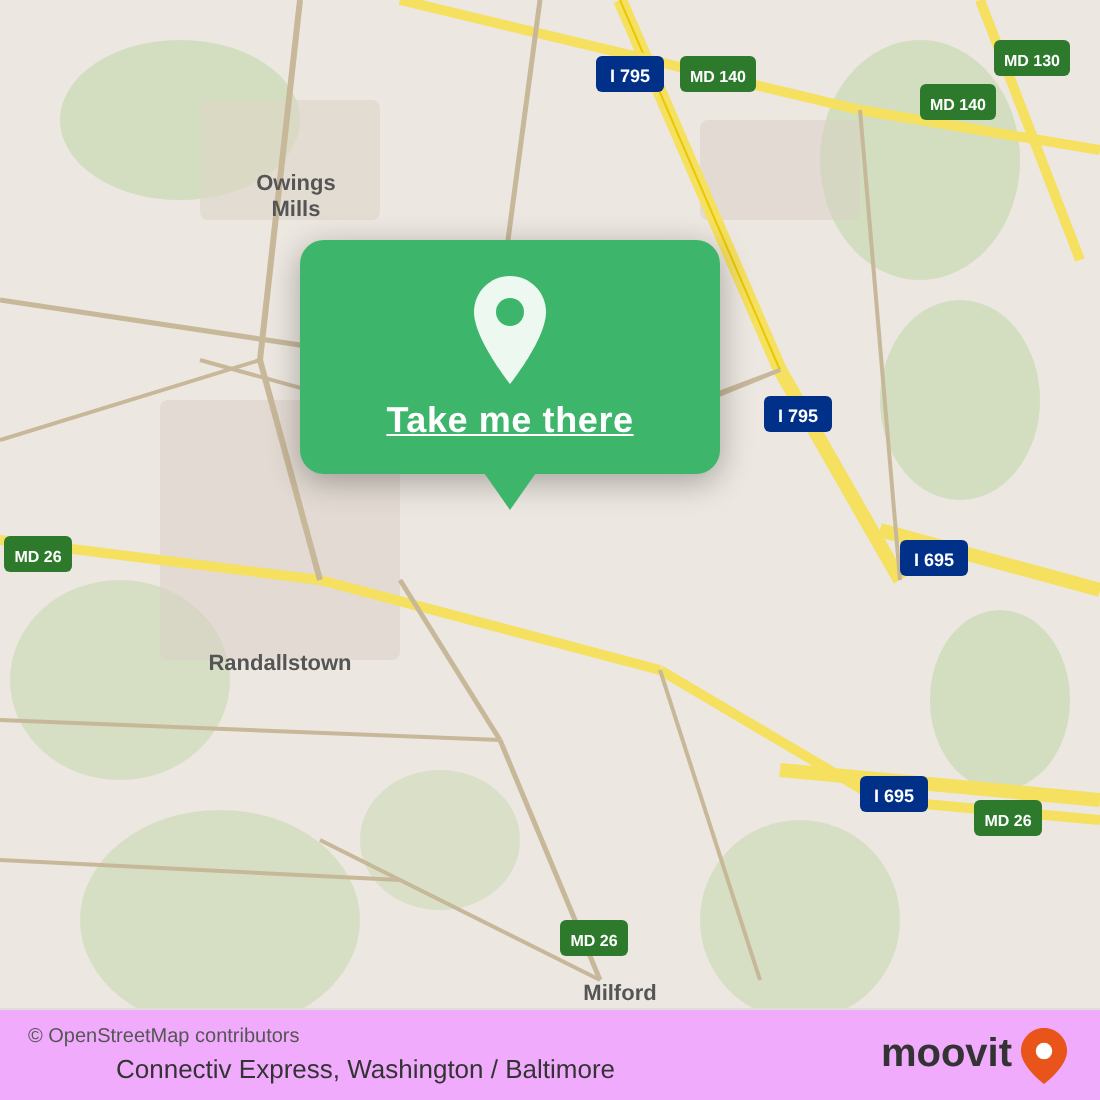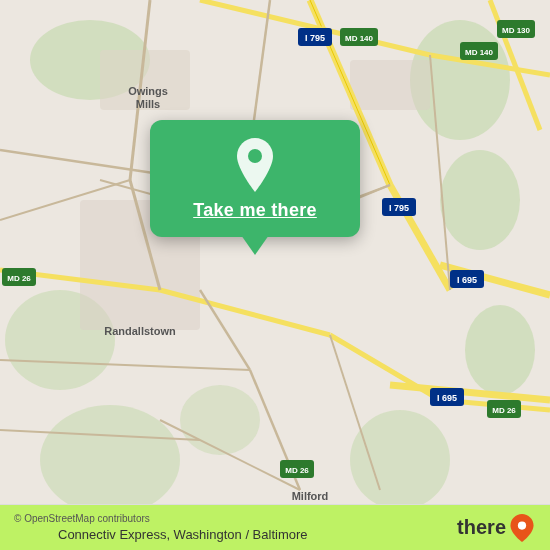--- a/index.html
+++ b/index.html
@@ -72,21 +72,21 @@
       white-space: nowrap;
       letter-spacing: 0.3px;
       text-decoration: underline;
     }
 
     
     #bottom-bar {
       position: absolute;
       bottom: 0; left: 0;
       width: 100%;
-      background: #bef264;
+      background: #f0abfc;
       padding: 8px 14px 8px 14px;
       display: flex;
       align-items: center;
       justify-content: space-between;
       border-top: 1px solid #ddd;
       z-index: 10;
     }
 
     #bottom-left {
       display: flex;
@@ -231,21 +231,21 @@
     <button id="take-me-there-btn">Take me there</button>
   </div>
 
   <div id="bottom-bar">
     <div id="bottom-left">
       <span id="osm-credit">© OpenStreetMap contributors</span>
       <span id="app-title">Connectiv Express, Washington / Baltimore</span>
     </div>
 
     <div id="moovit-logo">
-      <span id="moovit-text">there</span>
+      <span id="moovit-text">moovit</span>
 
       <svg id="moovit-icon" width="30" height="34" viewBox="0 0 30 34">
         <path d="M15 0C7.27 0 1 6.27 1 14c0 9.8 14 20 14 20S29 23.8 29 14C29 6.27 22.73 0 15 0z" fill="#e8541a"></path>
         <circle cx="15" cy="14" r="5" fill="white"></circle>
       </svg>
     </div>
   </div>
 
 </div>
 

